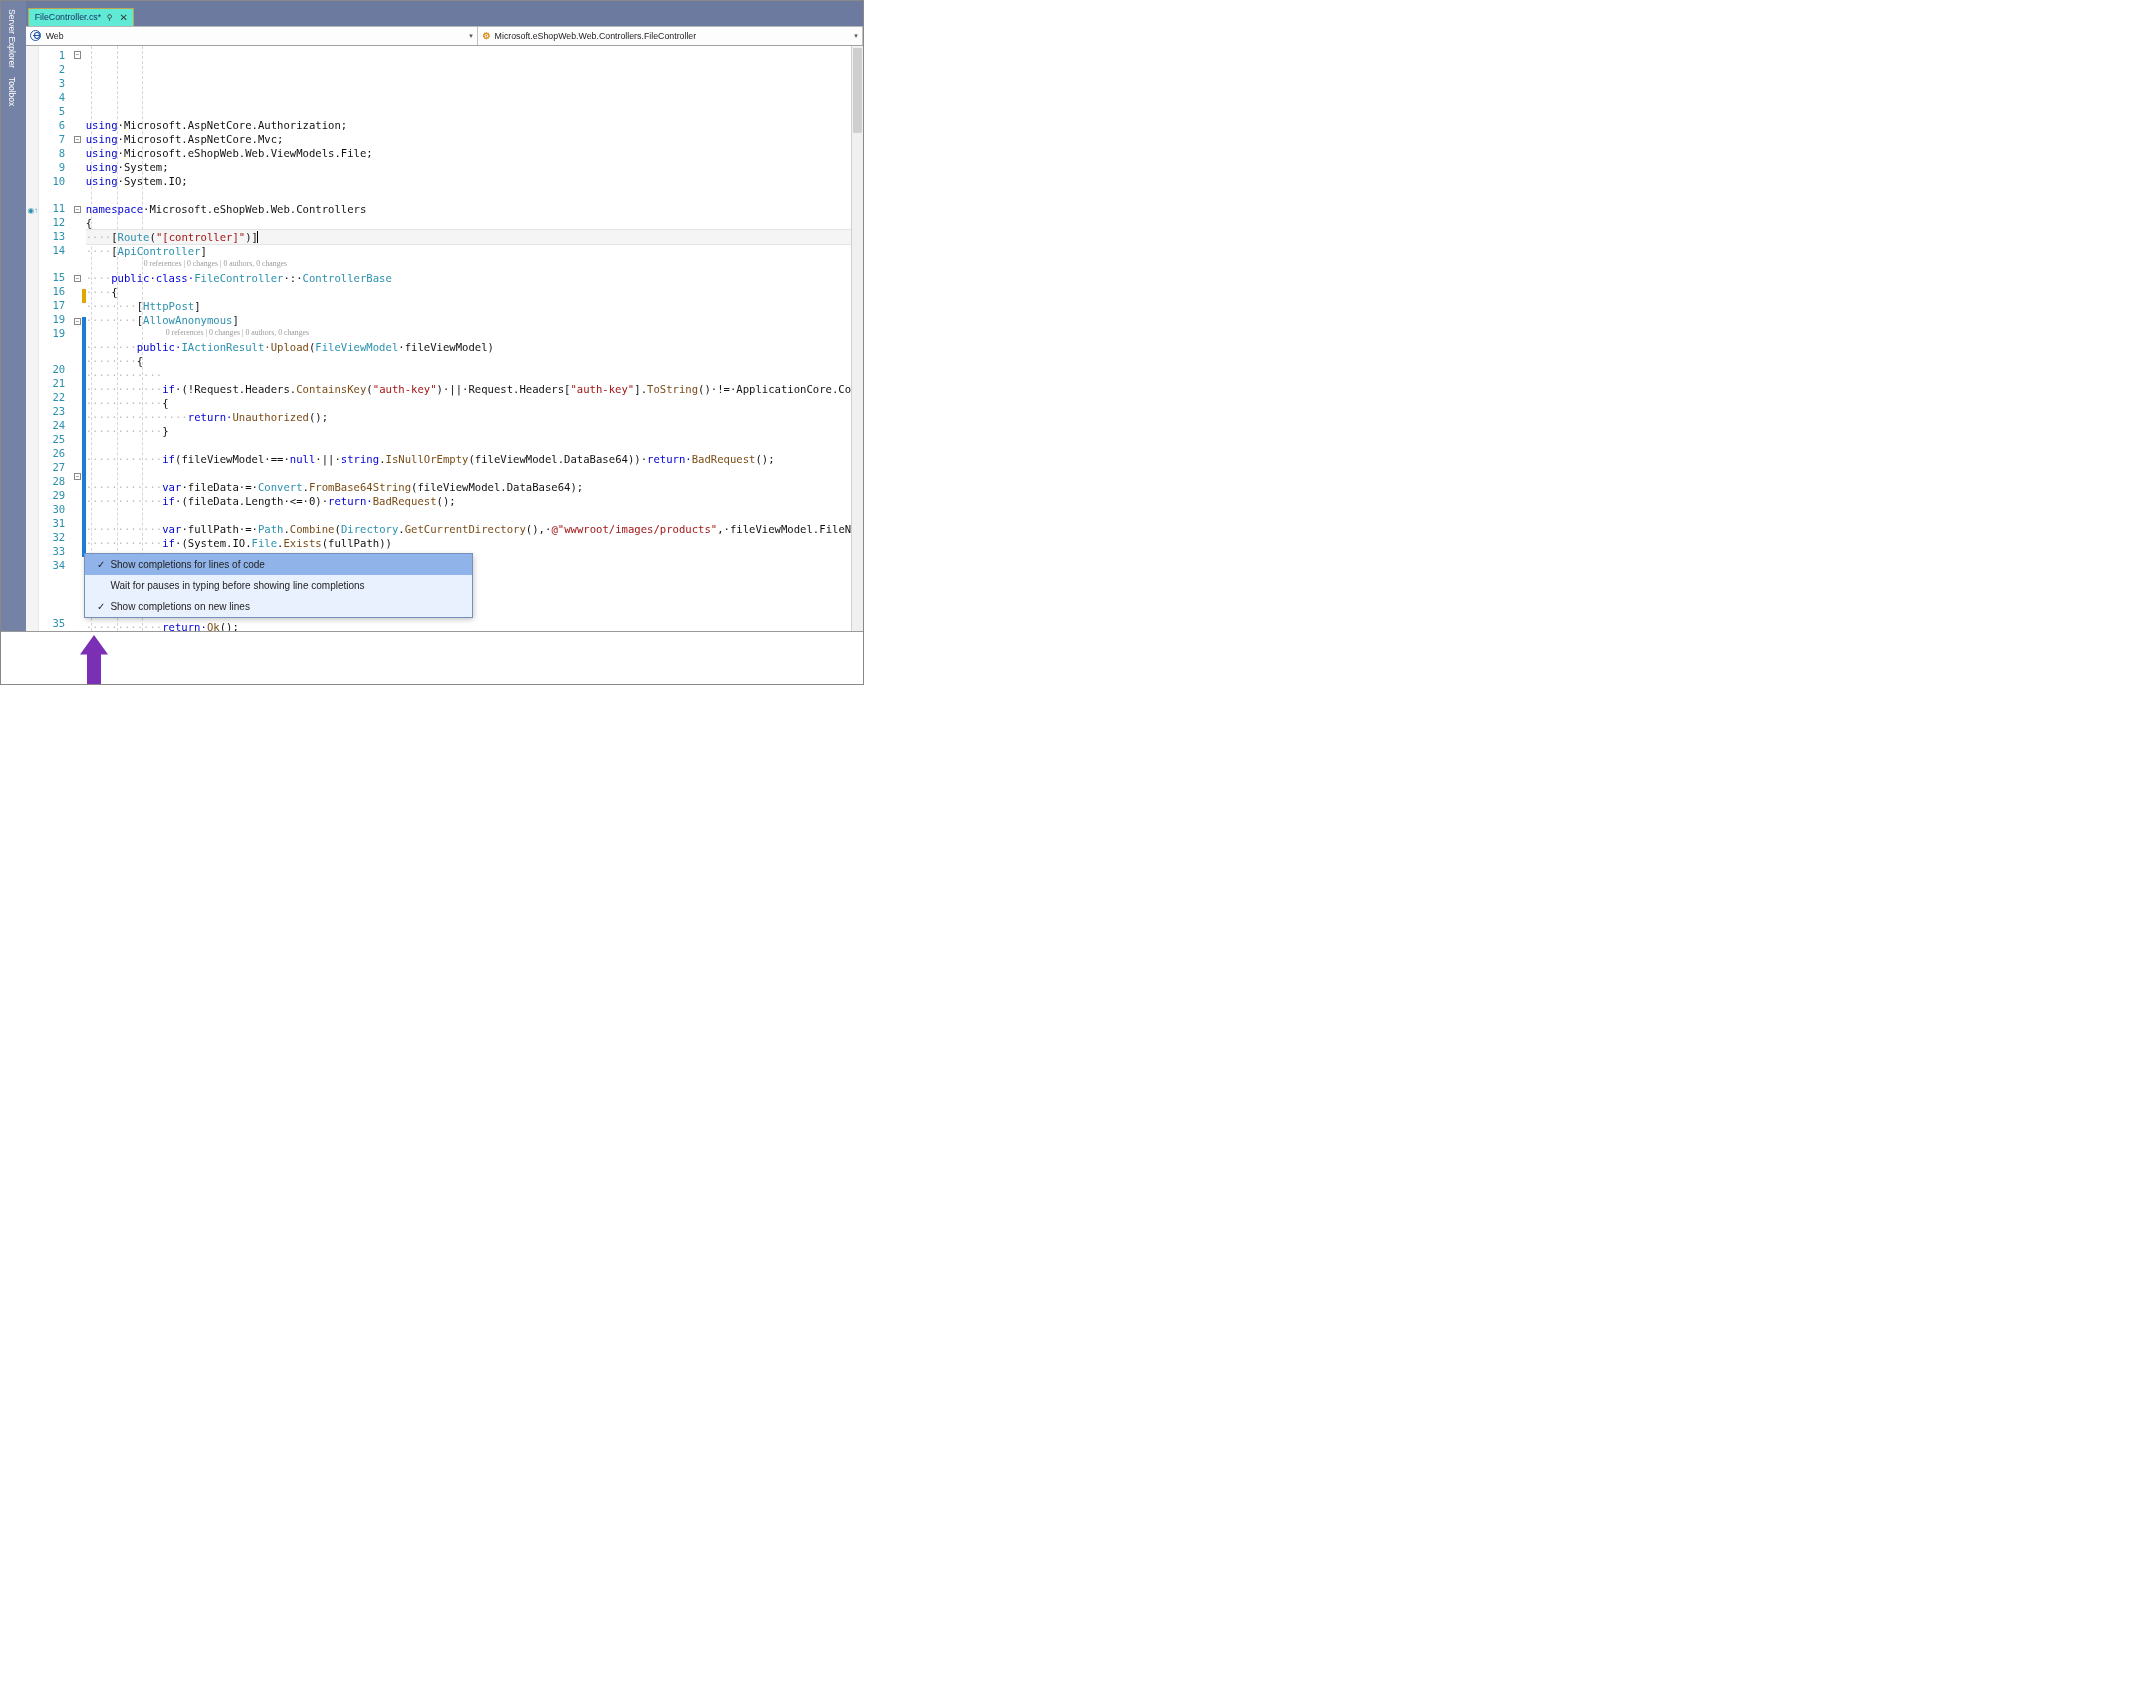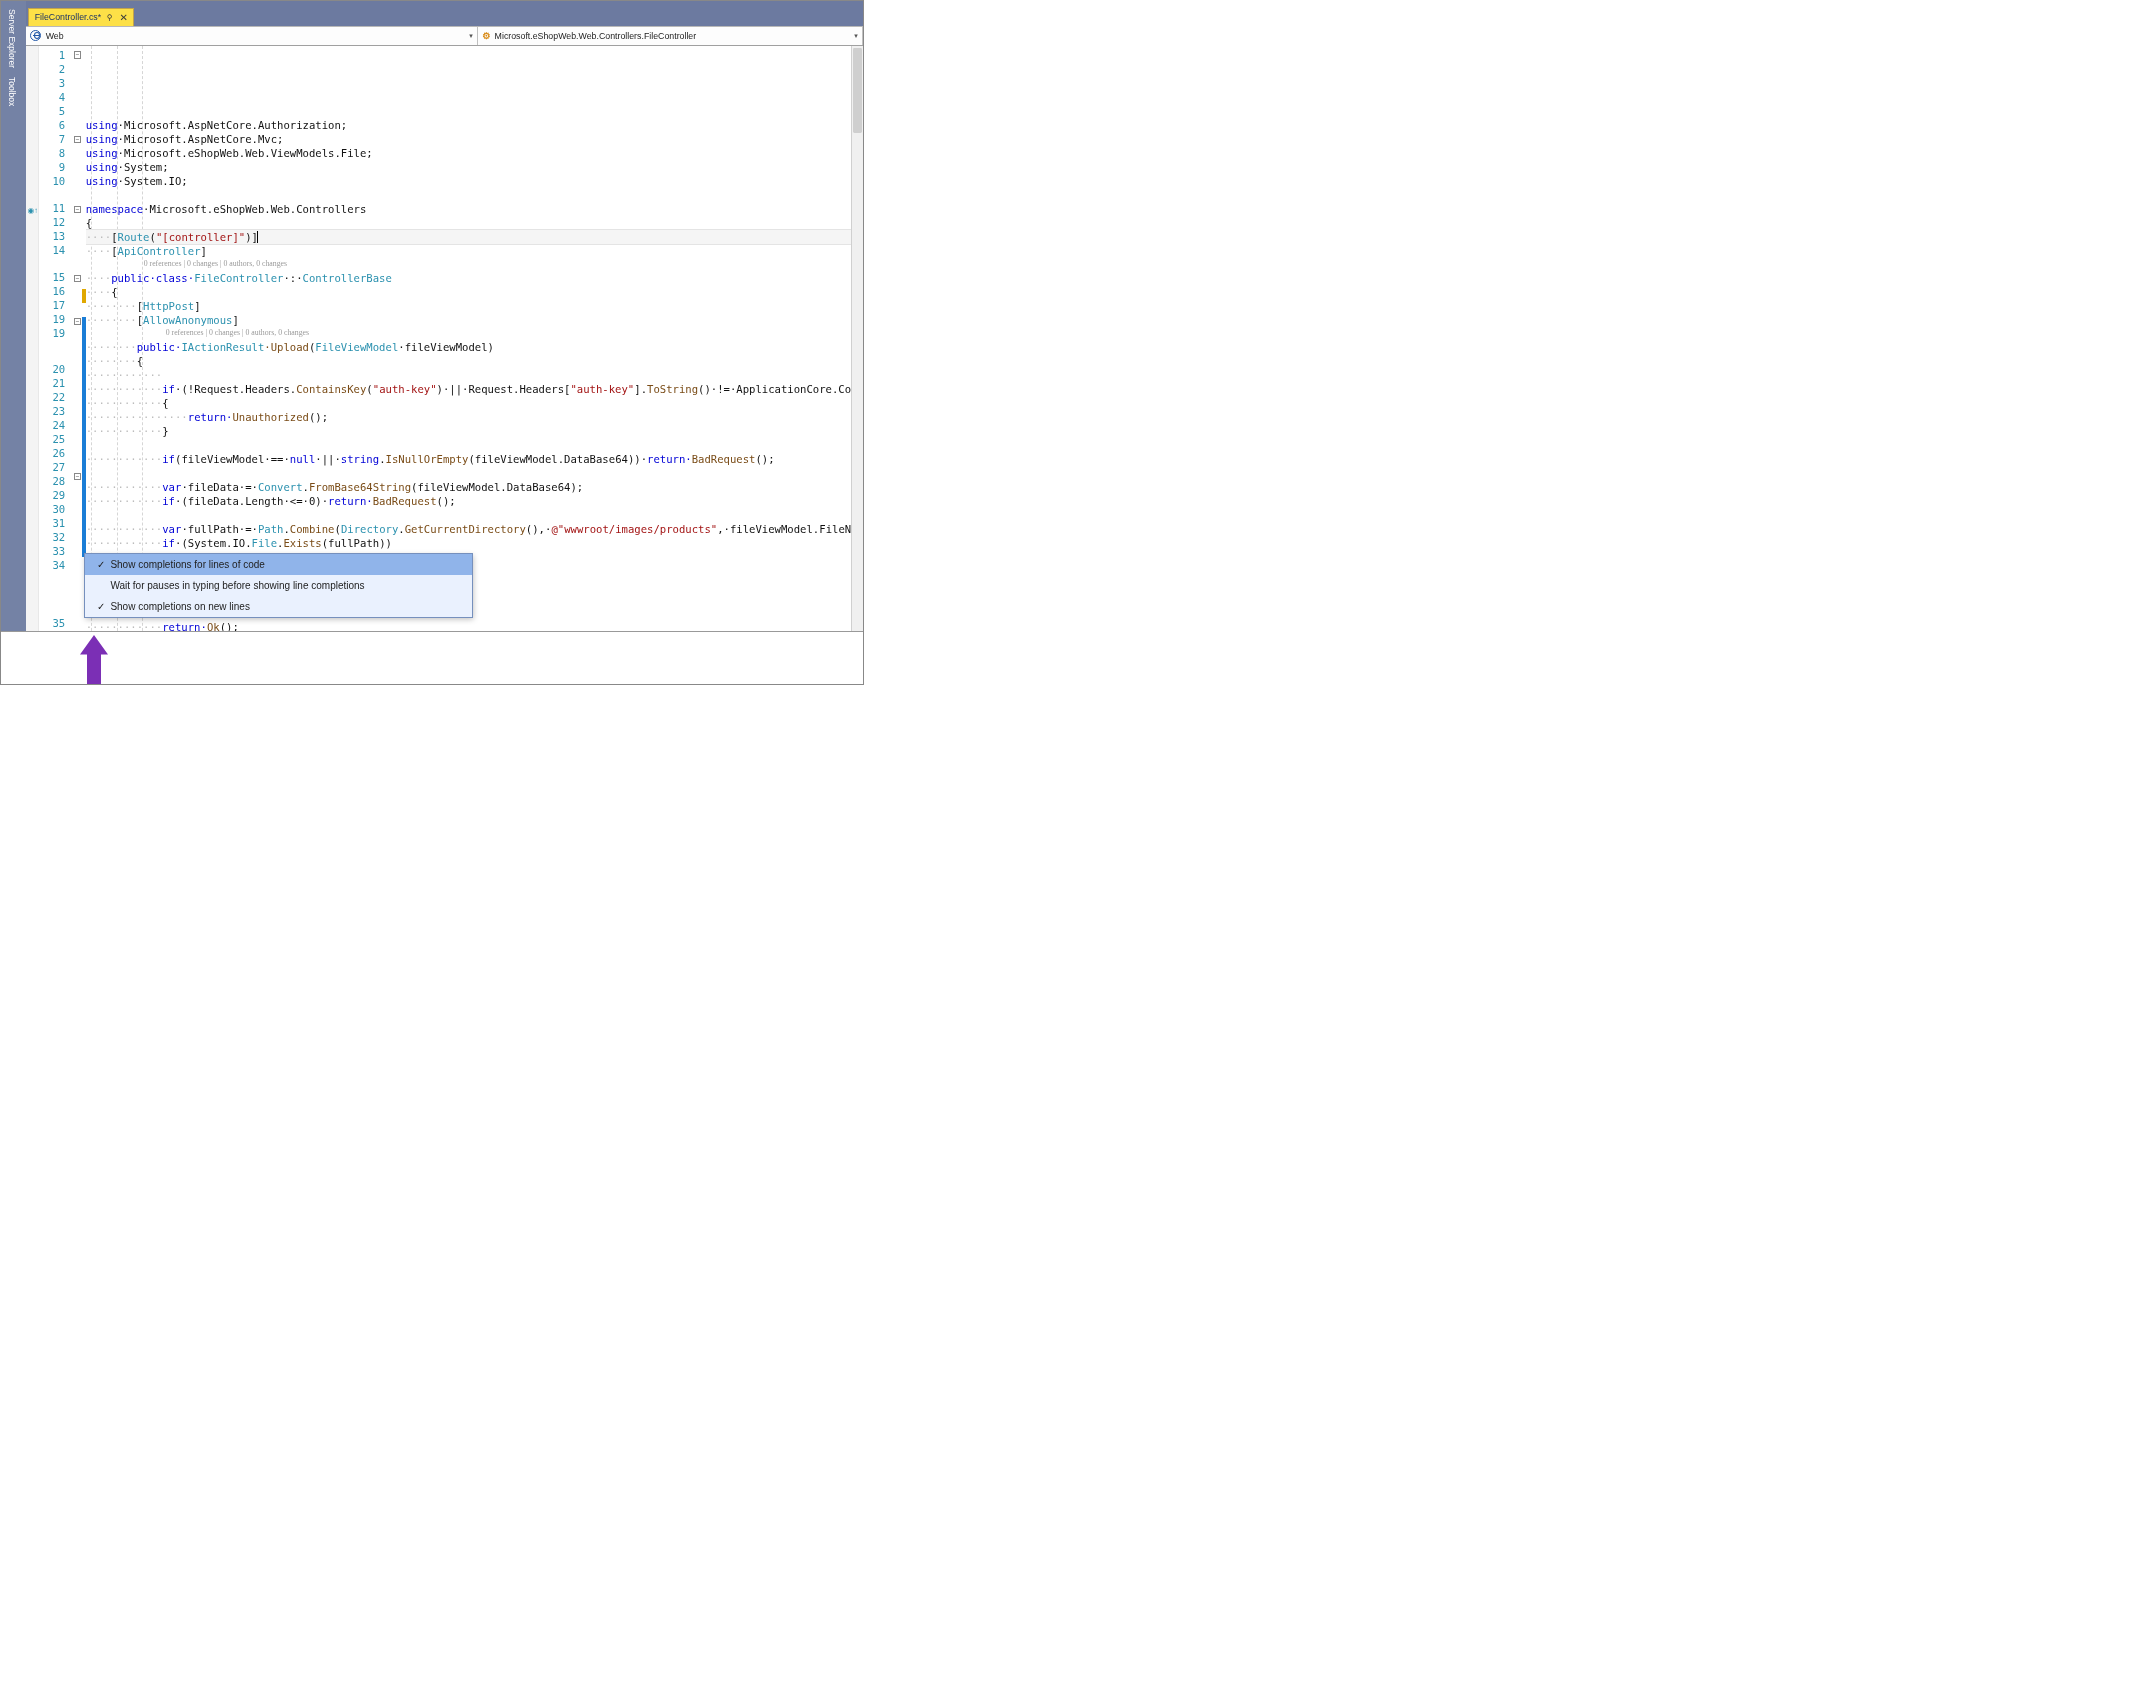--- a/index.html
+++ b/index.html
@@ -8,21 +8,21 @@
 
   
   .rail { position: absolute; left: 0; top: 0; width: 25px; height: 100%; background: #7482a5; }
   .rail-tabs { position:absolute; left:0; top:4.2px; width:25px; }
   .rail-tab { color:#fff; writing-mode: vertical-rl; text-orientation: mixed; font-size:8.5px; padding:4.2px 6.4px 4.2px 6.4px; cursor:default; }
 
   
   .main { position:absolute; left:25px; top:0; right:0; bottom:0; display:flex; flex-direction:column; }
   .titlebar { height:3.5px; background:#6c7aa0; }
   .tabwell { height:21px; background:#6c7aa0; display:flex; align-items:flex-end; padding-left:2.1px; }
-  .doc-tab { background:#fde047; border:0.7px solid #c2a34a; border-bottom:none; height:17.6px; padding:0 4.2px 0 5.6px; display:flex; align-items:center; gap:5.6px; color:#1b3266; font-size:8.8px; position:relative; }
+  .doc-tab { background:#5eead4; border:0.7px solid #c2a34a; border-bottom:none; height:17.6px; padding:0 4.2px 0 5.6px; display:flex; align-items:center; gap:5.6px; color:#1b3266; font-size:8.8px; position:relative; }
   .doc-tab .pin { font-size:7.8px; color:#3a3a3a; cursor:pointer; }
   .doc-tab .close { font-size:10px; color:#3a3a3a; cursor:pointer; padding:0 1.4px; }
   
   .navbar { height:20px; background:#fdfdfd; border-top:0.7px solid #b8b8b8; border-bottom:0.7px solid #a0a0a0; display:flex; align-items:stretch; }
   .navdrop { flex:1; display:flex; align-items:center; padding:0 4.2px; border-right:0.7px solid #c0c0c0; font-size:8.8px; color:#222; gap:4.2px; }
   .navdrop .arrow { margin-left:auto; font-size:7px; color:#555; }
   .nav-icon-web { width:11.3px; height:11.3px; display:inline-block; border:0.7px solid #2358a8; border-radius:50%; position:relative; }
   .nav-icon-web::before { content:""; position:absolute; left:1.4px; right:1.4px; top:50%; height:0.7px; background:#2358a8; }
   .nav-icon-web::after { content:""; position:absolute; left:50%; top:1.4px; bottom:1.4px; width:4.2px; margin-left:-2.1px; border:0.7px solid #2358a8; border-radius:50%; }
   .nav-icon-class { color:#d98b17; font-weight:bold; font-size:9.2px; }

